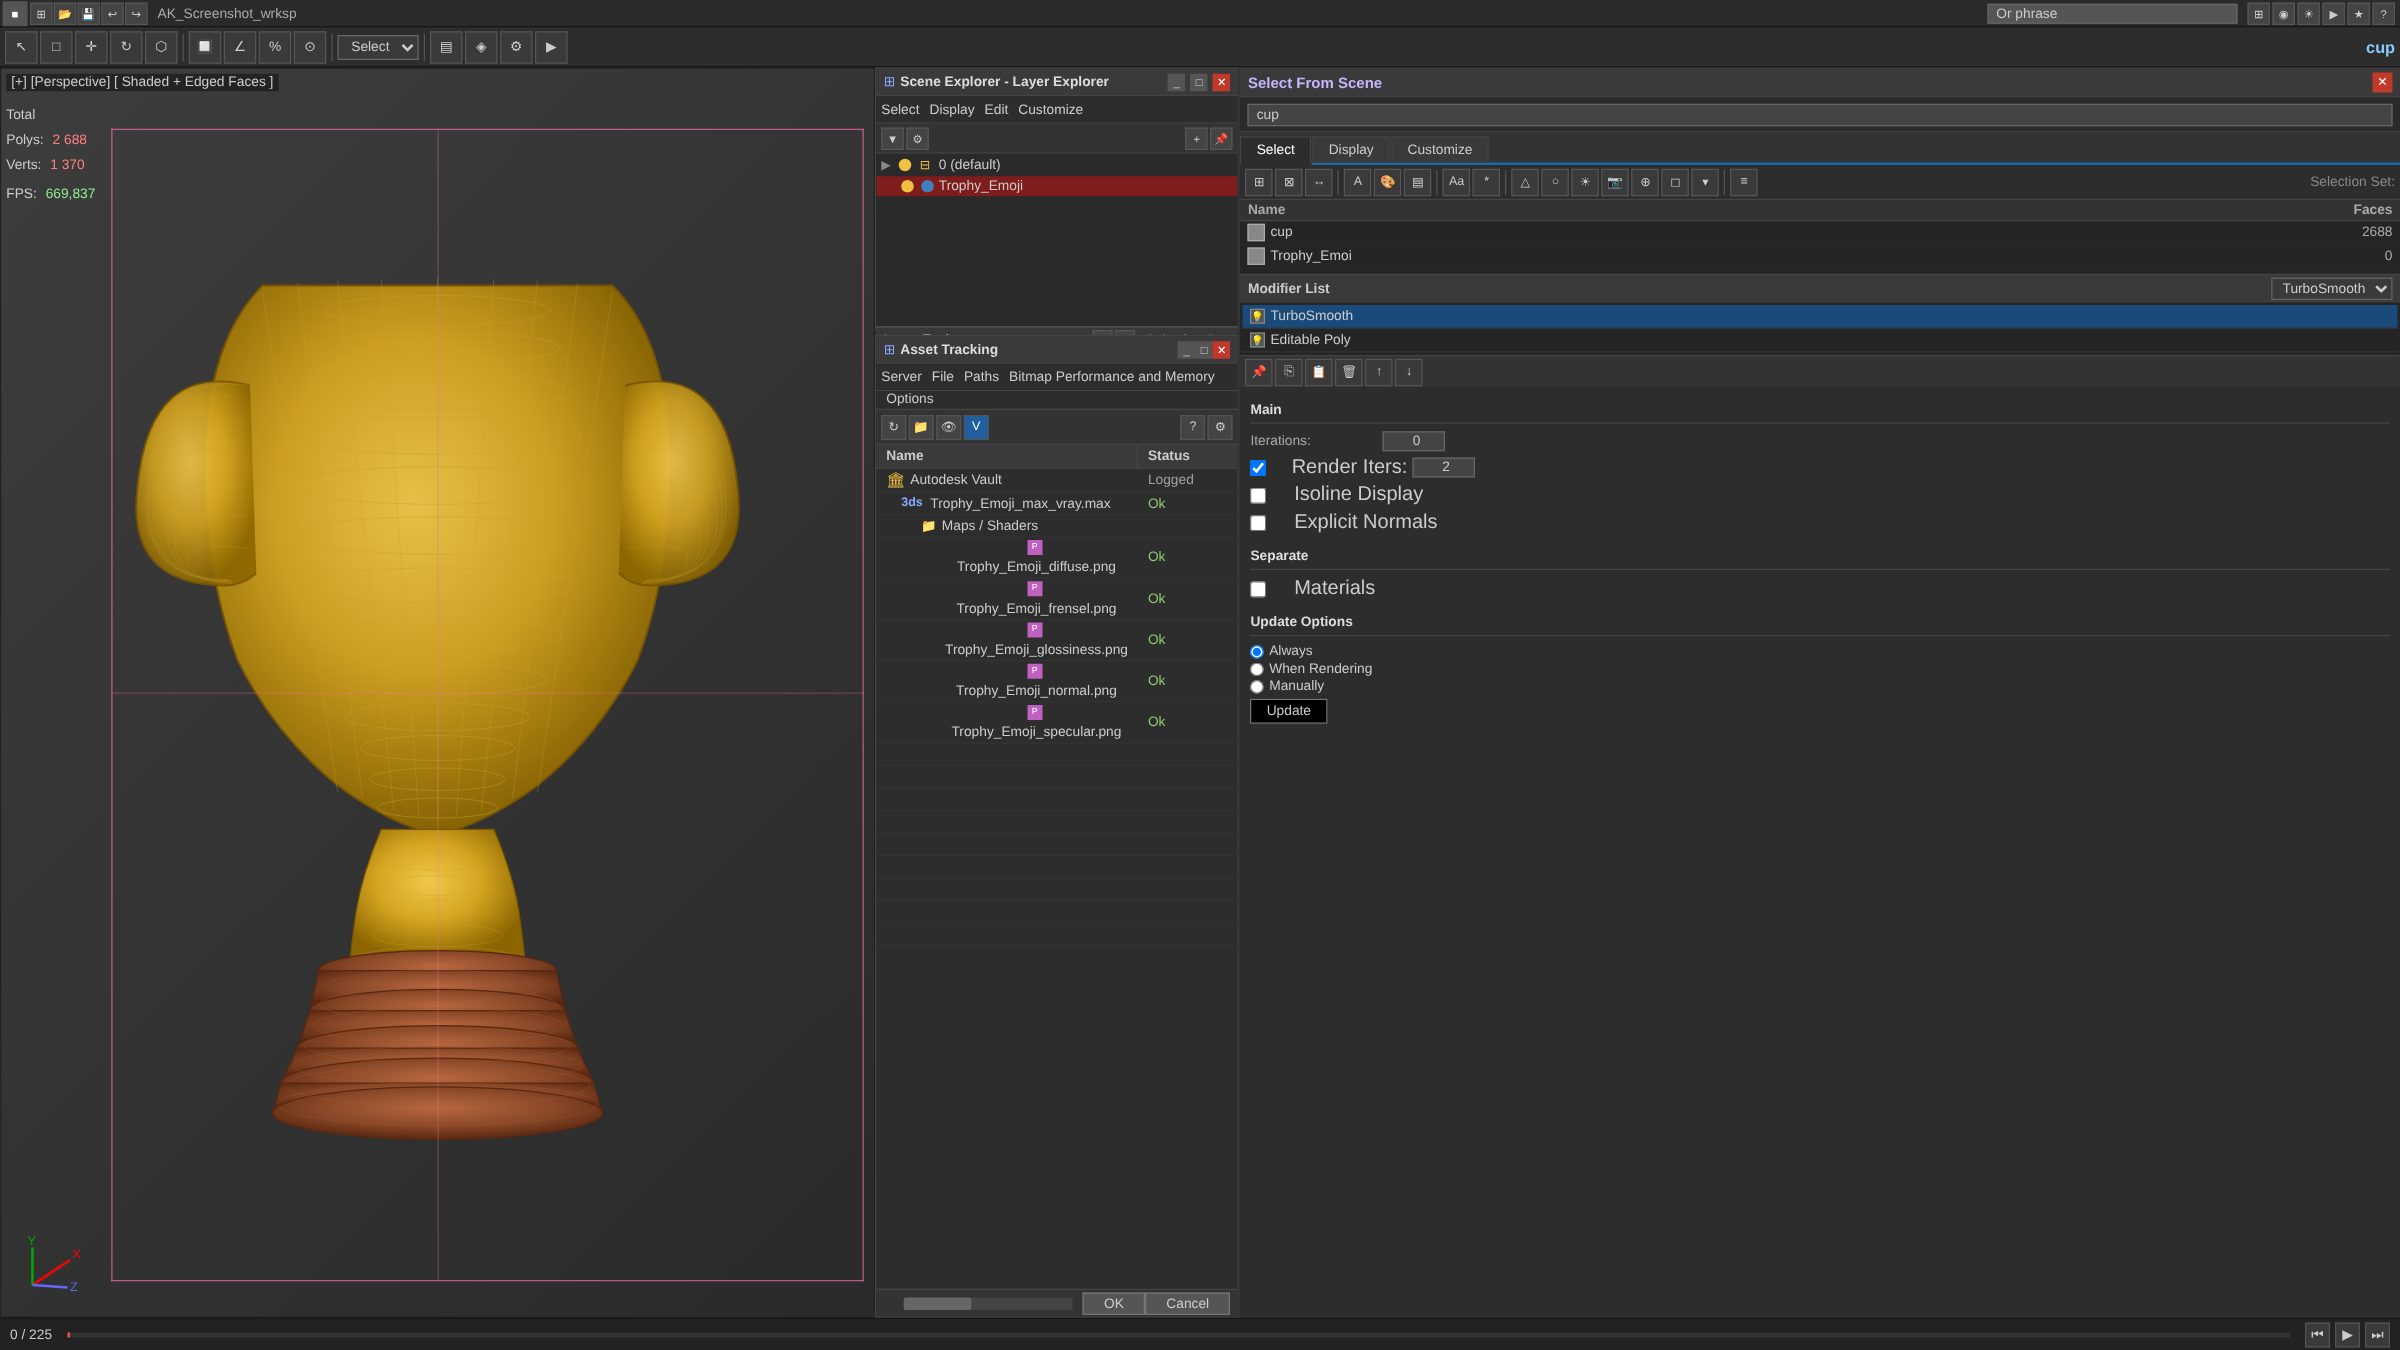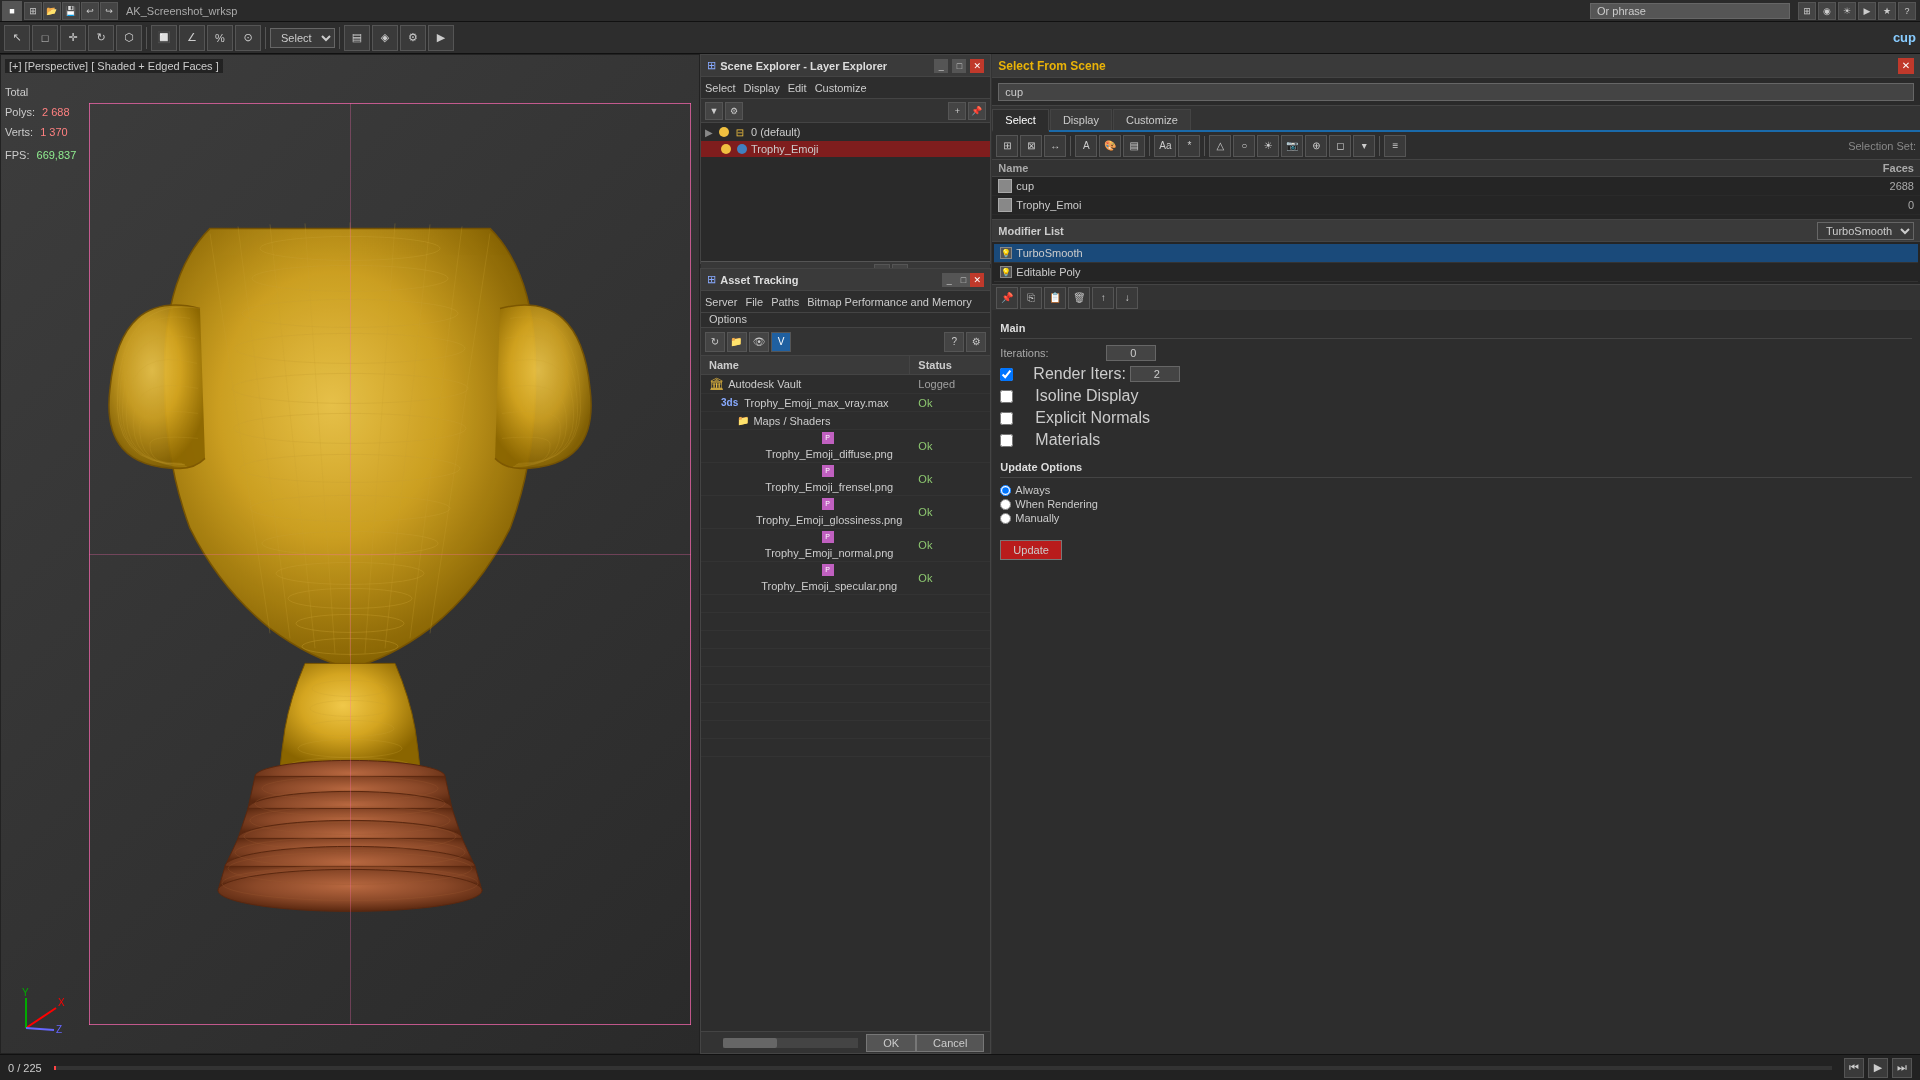--- a/index.html
+++ b/index.html
@@ -98,21 +98,21 @@
 
     .at-bottom { height: 22px; background: #333; display: flex; align-items: center; justify-content: space-between; padding: 0 6px; border-top: 1px solid #444; }
     .at-scroll-h { flex: 1; height: 10px; background: #444; margin: 0 8px; }
 
     
     #right-panel { flex: 1; height: 100%; background: #2d2d2d; border-left: 1px solid #333; display: flex; flex-direction: column; }
 
     
     #select-from-scene { height: 100%; display: flex; flex-direction: column; }
     .sfs-titlebar { height: 24px; background: #3a3a3a; display: flex; align-items: center; padding: 0 6px; border-bottom: 1px solid #444; }
-    .sfs-title { color: #eab308; font-size: 12px; font-weight: bold; flex: 1; }
+    .sfs-title { color: #c4b5fd; font-size: 12px; font-weight: bold; flex: 1; }
     .sfs-close { width: 16px; height: 16px; background: #c0392b; color: #fff; font-size: 10px; display: flex; align-items: center; justify-content: center; cursor: pointer; }
 
     .sfs-search-bar { height: 28px; background: #2a2a2a; display: flex; align-items: center; padding: 0 6px; gap: 4px; border-bottom: 1px solid #444; }
     .sfs-search-input { flex: 1; background: #444; border: 1px solid #666; color: #ccc; padding: 2px 6px; font-size: 11px; }
     .sfs-tabs { height: 26px; background: #333; display: flex; align-items: flex-end; border-bottom: 2px solid #1a6aaa; }
     .sfs-tab { padding: 4px 12px; font-size: 11px; color: #ccc; cursor: pointer; background: #3a3a3a; border: 1px solid #444; border-bottom: none; margin-right: 1px; }
     .sfs-tab.active { background: #2d2d2d; color: #fff; border-bottom: 2px solid #2d2d2d; margin-bottom: -2px; }
 
     .sfs-toolbar { height: 28px; background: #2d2d2d; display: flex; align-items: center; padding: 0 4px; gap: 2px; border-bottom: 1px solid #444; flex-wrap: wrap; }
     .sfs-tb-icon { width: 22px; height: 22px; background: #3a3a3a; border: 1px solid #555; display: flex; align-items: center; justify-content: center; font-size: 10px; color: #ccc; cursor: pointer; }
@@ -142,21 +142,21 @@
     .mod-section-title { font-size: 11px; color: #ddd; font-weight: bold; padding: 4px 0; border-bottom: 1px solid #444; margin-bottom: 6px; }
     .mod-row { display: flex; align-items: center; margin-bottom: 4px; gap: 6px; }
     .mod-row-label { width: 100px; font-size: 11px; color: #aaa; }
     .mod-input { background: #444; border: 1px solid #666; color: #ccc; padding: 1px 4px; font-size: 11px; width: 50px; text-align: right; }
     .mod-checkbox { width: 13px; height: 13px; }
     .mod-checkbox-label { font-size: 16px; color: #ccc; margin-left: 16px; }
     .mod-radio-group { display: flex; flex-direction: column; gap: 2px; }
     .mod-radio-row { display: flex; align-items: center; gap: 4px; }
     .mod-radio { width: 11px; height: 11px; }
     .mod-radio-label { font-size: 11px; color: #ccc; }
-    .mod-update-btn { background: #b91c1c; border: 1px solid #777; color: #ccc; padding: 3px 12px; font-size: 11px; cursor: pointer; margin-top: 16px; text-align: center; }
+    .mod-update-btn { background: #000000; border: 1px solid #777; color: #ccc; padding: 3px 12px; font-size: 11px; cursor: pointer; margin-top: 4px; text-align: center; }
 
     
     #status-bar { width: 100%; height: 26px; background: #222; display: flex; align-items: center; padding: 0 8px; gap: 12px; border-top: 1px solid #111; }
     .status-item { font-size: 11px; color: #888; }
     .status-item span { color: #ccc; }
 
     
     ::-webkit-scrollbar { width: 8px; height: 8px; }
     ::-webkit-scrollbar-track { background: #2a2a2a; }
     ::-webkit-scrollbar-thumb { background: #555; border-radius: 2px; }
@@ -617,20 +617,21 @@
           <div class="mod-row">
             <input type="checkbox" class="mod-checkbox" style="">
             <span class="mod-checkbox-label">Isoline Display</span>
           </div>
           <div class="mod-row">
             <input type="checkbox" class="mod-checkbox" style="">
             <span class="mod-checkbox-label">Explicit Normals</span>
           </div>
 
 
+          <div class="mod-section-title" style="margin-top:8px;">Separate</div>
           <div class="mod-row">
             <input type="checkbox" class="mod-checkbox" style="">
             <span class="mod-checkbox-label">Materials</span>
           </div>
 
           <div class="mod-section-title" style="margin-top:8px;">Update Options</div>
           <div class="mod-radio-group">
             <div class="mod-radio-row">
               <input type="radio" class="mod-radio" name="update" checked="" style="">
               <span class="mod-radio-label">Always</span>

